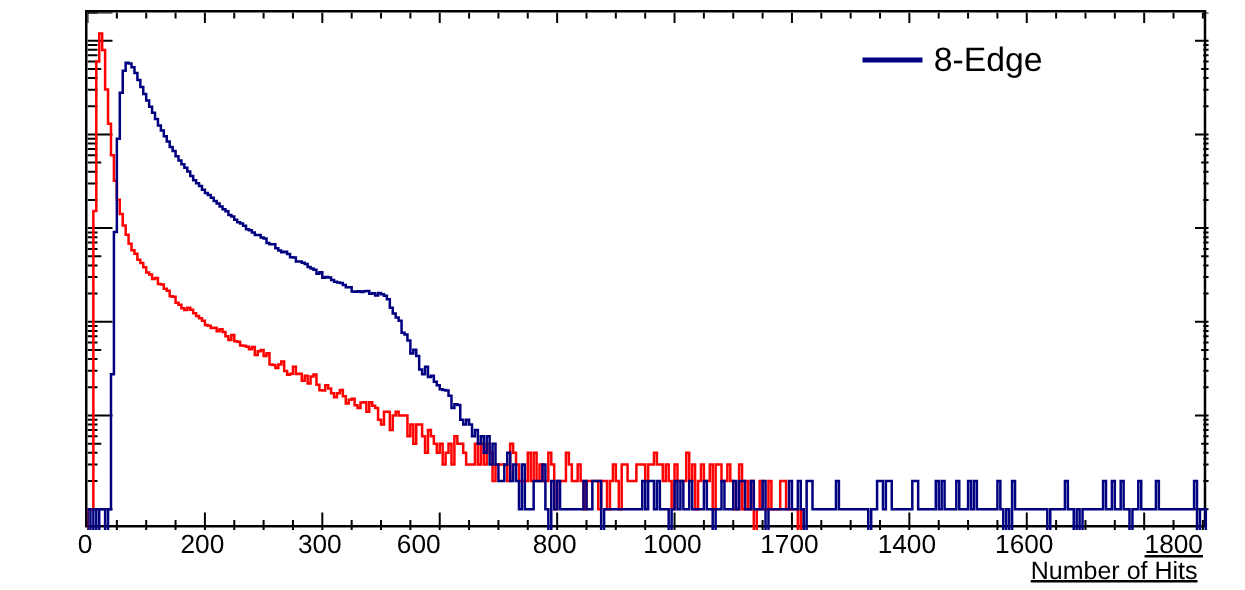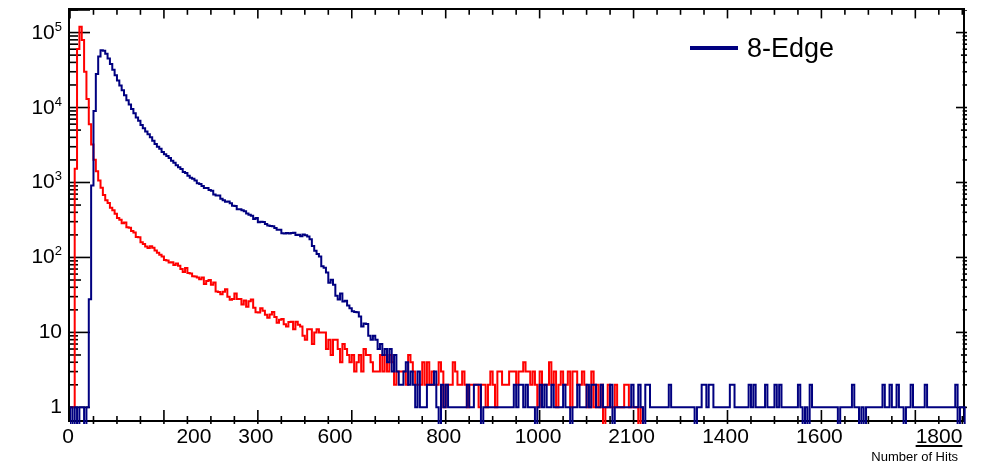--- a/index.html
+++ b/index.html
@@ -20,42 +20,34 @@
         transform:translateY(-50%);}
   .ylab sup{font-size:13px;vertical-align:super;line-height:0;}
   #ylabels{position:absolute;left:0px;top:0;width:62px;height:472px;}
 
   
   #xlabels{position:absolute;left:0;top:424px;width:996px;height:30px;}
   .xlab{position:absolute;top:0;font-size:21px;line-height:24px;
         transform:translateX(-50%);white-space:nowrap;}
 
   #xtitle{position:absolute;left:0;top:448px;width:958px;
-          text-align:right;font-size:13px;line-height:18px;}
+          text-align:right;font-size:20px;line-height:18px;text-decoration:underline;}
 
   
   #legend{position:absolute;left:690px;top:30px;width:230px;}
   .leg-row{display:flex;align-items:center;height:36px;}
   .leg-line{display:inline-block;width:48px;height:4px;margin-right:9px;
             flex:0 0 48px;}
   .leg-text{font-size:27px;line-height:30px;white-space:nowrap;}
 </style>
 </head>
 <body>
 
 <div id="root-canvas">
 
-  <div id="ylabels">
-      <div class="ylab" style="top: 30.5655px;">10<sup>5</sup></div>
-      <div class="ylab" style="top: 105.526px;">10<sup>4</sup></div>
-      <div class="ylab" style="top: 180.487px;">10<sup>3</sup></div>
-      <div class="ylab" style="top: 255.448px;">10<sup>2</sup></div>
-      <div class="ylab" style="top: 330.409px;">10</div>
-      <div class="ylab" style="top: 405.37px;">1</div>
-    </div>
 
   <div id="frame">
     <svg id="plotsvg" viewBox="0 0 897 414" preserveAspectRatio="none">
         <line x1="0" y1="397.370016511831" x2="20" y2="397.370016511831" stroke="#000" stroke-width="1.6"></line>
         <line x1="897" y1="397.370016511831" x2="886" y2="397.370016511831" stroke="#000" stroke-width="1.6"></line>
         <line x1="0" y1="374.80453500250223" x2="8" y2="374.80453500250223" stroke="#000" stroke-width="1.6"></line>
         <line x1="897" y1="374.80453500250223" x2="892.6" y2="374.80453500250223" stroke="#000" stroke-width="1.6"></line>
         <line x1="0" y1="361.6045745088283" x2="8" y2="361.6045745088283" stroke="#000" stroke-width="1.6"></line>
         <line x1="897" y1="361.6045745088283" x2="892.6" y2="361.6045745088283" stroke="#000" stroke-width="1.6"></line>
         <line x1="0" y1="352.2390534931735" x2="8" y2="352.2390534931735" stroke="#000" stroke-width="1.6"></line>
@@ -225,26 +217,26 @@
         <line x1="868.8219895287958" y1="0" x2="868.8219895287958" y2="4.8" stroke="#000" stroke-width="1.6"></line>
         <line x1="892.3036649214661" y1="414" x2="892.3036649214661" y2="406" stroke="#000" stroke-width="1.6"></line>
         <line x1="892.3036649214661" y1="0" x2="892.3036649214661" y2="4.8" stroke="#000" stroke-width="1.6"></line>
         <path d="M0.00,414.00 L0.00,397.37 L2.35,397.37 L2.35,397.37 L4.70,397.37 L4.70,158.76 L7.04,158.76 L7.04,39.10 L9.39,39.10 L9.39,16.70 L11.74,16.70 L11.74,29.90 L14.09,29.90 L14.09,61.69 L16.44,61.69 L16.44,89.09 L18.79,89.09 L18.79,114.24 L21.13,114.24 L21.13,134.56 L23.48,134.56 L23.48,149.82 L25.83,149.82 L25.83,161.14 L28.18,161.14 L28.18,170.45 L30.53,170.45 L30.53,177.84 L32.87,177.84 L32.87,185.00 L35.22,185.00 L35.22,190.14 L37.57,190.14 L37.57,192.95 L39.92,192.95 L39.92,197.78 L42.27,197.78 L42.27,200.36 L44.62,200.36 L44.62,203.77 L46.96,203.77 L46.96,208.06 L49.31,208.06 L49.31,209.69 L51.66,209.69 L51.66,213.16 L54.01,213.16 L54.01,212.48 L56.36,212.48 L56.36,217.28 L58.70,217.28 L58.70,217.65 L61.05,217.65 L61.05,220.98 L63.40,220.98 L63.40,222.51 L65.75,222.51 L65.75,227.07 L68.10,227.07 L68.10,227.37 L70.45,227.37 L70.45,232.26 L72.79,232.26 L72.79,233.88 L75.14,233.88 L75.14,236.62 L77.49,236.62 L77.49,237.90 L79.84,237.90 L79.84,236.17 L82.19,236.17 L82.19,237.76 L84.53,237.76 L84.53,240.55 L86.88,240.55 L86.88,242.73 L89.23,242.73 L89.23,244.64 L91.58,244.64 L91.58,246.57 L93.93,246.57 L93.93,249.90 L96.27,249.90 L96.27,250.52 L98.62,250.52 L98.62,252.39 L100.97,252.39 L100.97,252.20 L103.32,252.20 L103.32,255.01 L105.67,255.01 L105.67,253.40 L108.02,253.40 L108.02,255.69 L110.36,255.69 L110.36,259.05 L112.71,259.05 L112.71,262.02 L115.06,262.02 L115.06,258.05 L117.41,258.05 L117.41,262.93 L119.76,262.93 L119.76,263.38 L122.10,263.38 L122.10,266.34 L124.45,266.34 L124.45,266.56 L126.80,266.56 L126.80,267.39 L129.15,267.39 L129.15,269.32 L131.50,269.32 L131.50,267.57 L133.85,267.57 L133.85,273.96 L136.19,273.96 L136.19,270.93 L138.54,270.93 L138.54,269.98 L140.89,269.98 L140.89,274.86 L143.24,274.86 L143.24,272.61 L145.59,272.61 L145.59,281.57 L147.93,281.57 L147.93,281.92 L150.28,281.92 L150.28,284.35 L152.63,284.35 L152.63,281.64 L154.98,281.64 L154.98,279.25 L157.33,279.25 L157.33,286.75 L159.68,286.75 L159.68,289.78 L162.02,289.78 L162.02,288.90 L164.37,288.90 L164.37,283.41 L166.72,283.41 L166.72,289.10 L169.07,289.10 L169.07,289.08 L171.42,289.08 L171.42,294.57 L173.76,294.57 L173.76,290.53 L176.11,290.53 L176.11,296.81 L178.46,296.81 L178.46,291.16 L180.81,291.16 L180.81,289.58 L183.16,289.58 L183.16,297.82 L185.51,297.82 L185.51,302.19 L187.85,302.19 L187.85,302.49 L190.20,302.49 L190.20,298.27 L192.55,298.27 L192.55,300.77 L194.90,300.77 L194.90,304.65 L197.25,304.65 L197.25,307.85 L199.59,307.85 L199.59,304.54 L201.94,304.54 L201.94,301.95 L204.29,301.95 L204.29,307.08 L206.64,307.08 L206.64,312.80 L208.99,312.80 L208.99,309.75 L211.34,309.75 L211.34,308.90 L213.68,308.90 L213.68,314.26 L216.03,314.26 L216.03,316.38 L218.38,316.38 L218.38,311.91 L220.73,311.91 L220.73,311.71 L223.08,311.71 L223.08,319.31 L225.42,319.31 L225.42,311.82 L227.77,311.82 L227.77,314.63 L230.12,314.63 L230.12,316.47 L232.47,316.47 L232.47,325.84 L234.82,325.84 L234.82,329.67 L237.16,329.67 L237.16,319.31 L239.51,319.31 L239.51,319.31 L241.86,319.31 L241.86,334.02 L244.21,334.02 L244.21,322.41 L246.56,322.41 L246.56,319.31 L248.91,319.31 L248.91,322.41 L251.25,322.41 L251.25,322.41 L253.60,322.41 L253.60,322.41 L255.95,322.41 L255.95,339.04 L258.30,339.04 L258.30,329.67 L260.65,329.67 L260.65,344.97 L262.99,344.97 L262.99,329.67 L265.34,329.67 L265.34,329.67 L267.69,329.67 L267.69,339.04 L270.04,339.04 L270.04,352.24 L272.39,352.24 L272.39,334.02 L274.74,334.02 L274.74,339.04 L277.08,339.04 L277.08,344.97 L279.43,344.97 L279.43,352.24 L281.78,352.24 L281.78,344.97 L284.13,344.97 L284.13,361.60 L286.48,361.60 L286.48,352.24 L288.82,352.24 L288.82,344.97 L291.17,344.97 L291.17,361.60 L293.52,361.60 L293.52,339.04 L295.87,339.04 L295.87,344.97 L298.22,344.97 L298.22,344.97 L300.57,344.97 L300.57,352.24 L302.91,352.24 L302.91,361.60 L305.26,361.60 L305.26,361.60 L307.61,361.60 L307.61,361.60 L309.96,361.60 L309.96,344.97 L312.31,344.97 L312.31,361.60 L314.65,361.60 L314.65,344.97 L317.00,344.97 L317.00,361.60 L319.35,361.60 L319.35,344.97 L321.70,344.97 L321.70,352.24 L324.05,352.24 L324.05,374.80 L326.40,374.80 L326.40,361.60 L328.74,361.60 L328.74,361.60 L331.09,361.60 L331.09,361.60 L333.44,361.60 L333.44,361.60 L335.79,361.60 L335.79,374.80 L338.14,374.80 L338.14,344.97 L340.48,344.97 L340.48,352.24 L342.83,352.24 L342.83,361.60 L345.18,361.60 L345.18,374.80 L347.53,374.80 L347.53,374.80 L349.88,374.80 L349.88,374.80 L352.23,374.80 L352.23,352.24 L354.57,352.24 L354.57,374.80 L356.92,374.80 L356.92,352.24 L359.27,352.24 L359.27,374.80 L361.62,374.80 L361.62,361.60 L363.97,361.60 L363.97,374.80 L366.31,374.80 L366.31,374.80 L368.66,374.80 L368.66,352.24 L371.01,352.24 L371.01,361.60 L373.36,361.60 L373.36,397.37 L375.71,397.37 L375.71,374.80 L378.05,374.80 L378.05,374.80 L380.40,374.80 L380.40,374.80 L382.75,374.80 L382.75,352.24 L385.10,352.24 L385.10,361.60 L387.45,361.60 L387.45,374.80 L389.80,374.80 L389.80,374.80 L392.14,374.80 L392.14,361.60 L394.49,361.60 L394.49,374.80 L396.84,374.80 L396.84,397.37 L399.19,397.37 L399.19,374.80 L401.54,374.80 L401.54,374.80 L403.88,374.80 L403.88,374.80 L406.23,374.80 L406.23,374.80 L408.58,374.80 L408.58,397.37 L410.93,397.37 L410.93,374.80 L413.28,374.80 L413.28,374.80 L415.63,374.80 L415.63,397.37 L417.97,397.37 L417.97,374.80 L420.32,374.80 L420.32,361.60 L422.67,361.60 L422.67,374.80 L425.02,374.80 L425.02,397.37 L427.37,397.37 L427.37,361.60 L429.71,361.60 L429.71,361.60 L432.06,361.60 L432.06,374.80 L434.41,374.80 L434.41,374.80 L436.76,374.80 L436.76,374.80 L439.11,374.80 L439.11,361.60 L441.46,361.60 L441.46,361.60 L443.80,361.60 L443.80,361.60 L446.15,361.60 L446.15,374.80 L448.50,374.80 L448.50,361.60 L450.85,361.60 L450.85,361.60 L453.20,361.60 L453.20,352.24 L455.54,352.24 L455.54,361.60 L457.89,361.60 L457.89,361.60 L460.24,361.60 L460.24,374.80 L462.59,374.80 L462.59,361.60 L464.94,361.60 L464.94,374.80 L467.29,374.80 L467.29,397.37 L469.63,397.37 L469.63,361.60 L471.98,361.60 L471.98,374.80 L474.33,374.80 L474.33,374.80 L476.68,374.80 L476.68,374.80 L479.03,374.80 L479.03,352.24 L481.37,352.24 L481.37,374.80 L483.72,374.80 L483.72,361.60 L486.07,361.60 L486.07,397.37 L488.42,397.37 L488.42,374.80 L490.77,374.80 L490.77,361.60 L493.12,361.60 L493.12,374.80 L495.46,374.80 L495.46,374.80 L497.81,374.80 L497.81,361.60 L500.16,361.60 L500.16,397.37 L502.51,397.37 L502.51,361.60 L504.86,361.60 L504.86,361.60 L507.20,361.60 L507.20,374.80 L509.55,374.80 L509.55,374.80 L511.90,374.80 L511.90,361.60 L514.25,361.60 L514.25,374.80 L516.60,374.80 L516.60,397.37 L518.95,397.37 L518.95,397.37 L521.29,397.37 L521.29,361.60 L523.64,361.60 L523.64,397.37 L525.99,397.37 L525.99,374.80 L528.34,374.80 L528.34,397.37 L530.69,397.37 L530.69,374.80 L533.03,374.80 L533.03,414.00 M535.38,414.00 L535.38,397.37 L537.73,397.37 L537.73,374.80 L540.08,374.80 L540.08,397.37 L542.43,397.37 L542.43,397.37 L544.77,397.37 L544.77,374.80 L547.12,374.80 L547.12,397.37 L549.47,397.37 L549.47,397.37 L551.82,397.37 L551.82,397.37 L554.17,397.37 L554.17,374.80 L556.52,374.80 L556.52,374.80 L558.86,374.80 L558.86,397.37 L561.21,397.37 L561.21,397.37 L563.56,397.37 L563.56,397.37 L565.91,397.37 L565.91,397.37 L568.26,397.37 L568.26,414.00 M570.60,414.00 L570.60,397.37 L572.95,397.37 L572.95,414.00" fill="none" stroke="#FF0000" stroke-width="2" stroke-linejoin="miter" stroke-linecap="butt"></path>
         <path d="M0.00,414.00 L0.00,397.37 L2.35,397.37 L2.35,414.00 M4.70,414.00 L4.70,397.37 L7.04,397.37 L7.04,414.00 M9.39,414.00 L9.39,397.37 L11.74,397.37 L11.74,397.37 L14.09,397.37 L14.09,414.00 M16.44,414.00 L16.44,397.37 L18.79,397.37 L18.79,289.35 L21.13,289.35 L21.13,175.61 L23.48,175.61 L23.48,101.02 L25.83,101.02 L25.83,64.12 L28.18,64.12 L28.18,46.55 L30.53,46.55 L30.53,40.22 L32.87,40.22 L32.87,40.82 L35.22,40.82 L35.22,43.73 L37.57,43.73 L37.57,48.47 L39.92,48.47 L39.92,54.02 L42.27,54.02 L42.27,59.63 L44.62,59.63 L44.62,65.21 L46.96,65.21 L46.96,70.48 L49.31,70.48 L49.31,75.45 L51.66,75.45 L51.66,80.14 L54.01,80.14 L54.01,85.17 L56.36,85.17 L56.36,90.37 L58.70,90.37 L58.70,94.47 L61.05,94.47 L61.05,99.07 L63.40,99.07 L63.40,103.14 L65.75,103.14 L65.75,107.56 L68.10,107.56 L68.10,110.87 L70.45,110.87 L70.45,115.01 L72.79,115.01 L72.79,118.36 L75.14,118.36 L75.14,121.49 L77.49,121.49 L77.49,124.19 L79.84,124.19 L79.84,127.24 L82.19,127.24 L82.19,130.87 L84.53,130.87 L84.53,134.10 L86.88,134.10 L86.88,136.64 L89.23,136.64 L89.23,138.86 L91.58,138.86 L91.58,141.88 L93.93,141.88 L93.93,144.34 L96.27,144.34 L96.27,146.02 L98.62,146.02 L98.62,148.11 L100.97,148.11 L100.97,150.71 L103.32,150.71 L103.32,152.74 L105.67,152.74 L105.67,155.25 L108.02,155.25 L108.02,157.31 L110.36,157.31 L110.36,158.93 L112.71,158.93 L112.71,162.03 L115.06,162.03 L115.06,163.11 L117.41,163.11 L117.41,165.78 L119.76,165.78 L119.76,167.87 L122.10,167.87 L122.10,168.81 L124.45,168.81 L124.45,170.62 L126.80,170.62 L126.80,173.33 L129.15,173.33 L129.15,174.11 L131.50,174.11 L131.50,175.95 L133.85,175.95 L133.85,178.08 L136.19,178.08 L136.19,178.04 L138.54,178.04 L138.54,180.05 L140.89,180.05 L140.89,180.85 L143.24,180.85 L143.24,184.40 L145.59,184.40 L145.59,185.39 L147.93,185.39 L147.93,185.48 L150.28,185.48 L150.28,188.68 L152.63,188.68 L152.63,190.31 L154.98,190.31 L154.98,191.87 L157.33,191.87 L157.33,191.42 L159.68,191.42 L159.68,193.24 L162.02,193.24 L162.02,195.87 L164.37,195.87 L164.37,195.90 L166.72,195.90 L166.72,199.16 L169.07,199.16 L169.07,199.25 L171.42,199.25 L171.42,200.23 L173.76,200.23 L173.76,201.20 L176.11,201.20 L176.11,203.58 L178.46,203.58 L178.46,204.76 L180.81,204.76 L180.81,205.82 L183.16,205.82 L183.16,208.99 L185.51,208.99 L185.51,207.88 L187.85,207.88 L187.85,212.26 L190.20,212.26 L190.20,211.66 L192.55,211.66 L192.55,212.01 L194.90,212.01 L194.90,213.91 L197.25,213.91 L197.25,215.39 L199.59,215.39 L199.59,215.92 L201.94,215.92 L201.94,216.37 L204.29,216.37 L204.29,218.01 L206.64,218.01 L206.64,219.81 L208.99,219.81 L208.99,219.77 L211.34,219.77 L211.34,223.20 L213.68,223.20 L213.68,223.45 L216.03,223.45 L216.03,223.06 L218.38,223.06 L218.38,223.56 L220.73,223.56 L220.73,222.94 L223.08,222.94 L223.08,222.75 L225.42,222.75 L225.42,225.01 L227.77,225.01 L227.77,224.63 L230.12,224.63 L230.12,226.36 L232.47,226.36 L232.47,224.45 L234.82,224.45 L234.82,225.30 L237.16,225.30 L237.16,226.53 L239.51,226.53 L239.51,229.33 L241.86,229.33 L241.86,236.12 L244.21,236.12 L244.21,240.84 L246.56,240.84 L246.56,244.09 L248.91,244.09 L248.91,246.62 L251.25,246.62 L251.25,256.22 L253.60,256.22 L253.60,257.69 L255.95,257.69 L255.95,262.47 L258.30,262.47 L258.30,272.79 L260.65,272.79 L260.65,269.77 L262.99,269.77 L262.99,274.85 L265.34,274.85 L265.34,285.64 L267.69,285.64 L267.69,289.43 L270.04,289.43 L270.04,283.44 L272.39,283.44 L272.39,291.50 L274.74,291.50 L274.74,290.64 L277.08,290.64 L277.08,295.44 L279.43,295.44 L279.43,298.28 L281.78,298.28 L281.78,301.33 L284.13,301.33 L284.13,302.03 L286.48,302.03 L286.48,302.34 L288.82,302.34 L288.82,306.55 L291.17,306.55 L291.17,316.41 L293.52,316.41 L293.52,313.44 L295.87,313.44 L295.87,313.93 L298.22,313.93 L298.22,325.84 L300.57,325.84 L300.57,329.67 L302.91,329.67 L302.91,325.84 L305.26,325.84 L305.26,329.67 L307.61,329.67 L307.61,339.04 L309.96,339.04 L309.96,334.02 L312.31,334.02 L312.31,344.97 L314.65,344.97 L314.65,339.04 L317.00,339.04 L317.00,352.24 L319.35,352.24 L319.35,339.04 L321.70,339.04 L321.70,361.60 L324.05,361.60 L324.05,344.97 L326.40,344.97 L326.40,361.60 L328.74,361.60 L328.74,374.80 L331.09,374.80 L331.09,374.80 L333.44,374.80 L333.44,361.60 L335.79,361.60 L335.79,352.24 L338.14,352.24 L338.14,374.80 L340.48,374.80 L340.48,361.60 L342.83,361.60 L342.83,374.80 L345.18,374.80 L345.18,397.37 L347.53,397.37 L347.53,361.60 L349.88,361.60 L349.88,397.37 L352.23,397.37 L352.23,397.37 L354.57,397.37 L354.57,397.37 L356.92,397.37 L356.92,374.80 L359.27,374.80 L359.27,374.80 L361.62,374.80 L361.62,374.80 L363.97,374.80 L363.97,361.60 L366.31,361.60 L366.31,397.37 L368.66,397.37 L368.66,414.00 M371.01,414.00 L371.01,374.80 L373.36,374.80 L373.36,397.37 L375.71,397.37 L375.71,374.80 L378.05,374.80 L378.05,397.37 L380.40,397.37 L380.40,397.37 L382.75,397.37 L382.75,397.37 L385.10,397.37 L385.10,397.37 L387.45,397.37 L387.45,397.37 L389.80,397.37 L389.80,397.37 L392.14,397.37 L392.14,397.37 L394.49,397.37 L394.49,397.37 L396.84,397.37 L396.84,374.80 L399.19,374.80 L399.19,397.37 L401.54,397.37 L401.54,397.37 L403.88,397.37 L403.88,374.80 L406.23,374.80 L406.23,374.80 L408.58,374.80 L408.58,374.80 L410.93,374.80 L410.93,414.00 M413.28,414.00 L413.28,397.37 L415.63,397.37 L415.63,397.37 L417.97,397.37 L417.97,397.37 L420.32,397.37 L420.32,397.37 L422.67,397.37 L422.67,397.37 L425.02,397.37 L425.02,397.37 L427.37,397.37 L427.37,397.37 L429.71,397.37 L429.71,397.37 L432.06,397.37 L432.06,397.37 L434.41,397.37 L434.41,397.37 L436.76,397.37 L436.76,397.37 L439.11,397.37 L439.11,397.37 L441.46,397.37 L441.46,397.37 L443.80,397.37 L443.80,374.80 L446.15,374.80 L446.15,397.37 L448.50,397.37 L448.50,374.80 L450.85,374.80 L450.85,374.80 L453.20,374.80 L453.20,397.37 L455.54,397.37 L455.54,374.80 L457.89,374.80 L457.89,397.37 L460.24,397.37 L460.24,397.37 L462.59,397.37 L462.59,397.37 L464.94,397.37 L464.94,414.00 M467.29,414.00 L467.29,397.37 L469.63,397.37 L469.63,374.80 L471.98,374.80 L471.98,397.37 L474.33,397.37 L474.33,374.80 L476.68,374.80 L476.68,397.37 L479.03,397.37 L479.03,397.37 L481.37,397.37 L481.37,374.80 L483.72,374.80 L483.72,397.37 L486.07,397.37 L486.07,397.37 L488.42,397.37 L488.42,397.37 L490.77,397.37 L490.77,397.37 L493.12,397.37 L493.12,374.80 L495.46,374.80 L495.46,397.37 L497.81,397.37 L497.81,397.37 L500.16,397.37 L500.16,414.00 M502.51,414.00 L502.51,397.37 L504.86,397.37 L504.86,397.37 L507.20,397.37 L507.20,374.80 L509.55,374.80 L509.55,397.37 L511.90,397.37 L511.90,397.37 L514.25,397.37 L514.25,397.37 L516.60,397.37 L516.60,374.80 L518.95,374.80 L518.95,397.37 L521.29,397.37 L521.29,374.80 L523.64,374.80 L523.64,374.80 L525.99,374.80 L525.99,397.37 L528.34,397.37 L528.34,397.37 L530.69,397.37 L530.69,374.80 L533.03,374.80 L533.03,397.37 L535.38,397.37 L535.38,397.37 L537.73,397.37 L537.73,397.37 L540.08,397.37 L540.08,374.80 L542.43,374.80 L542.43,414.00 M544.77,414.00 L544.77,397.37 L547.12,397.37 L547.12,397.37 L549.47,397.37 L549.47,397.37 L551.82,397.37 L551.82,397.37 L554.17,397.37 L554.17,397.37 L556.52,397.37 L556.52,397.37 L558.86,397.37 L558.86,397.37 L561.21,397.37 L561.21,374.80 L563.56,374.80 L563.56,397.37 L565.91,397.37 L565.91,397.37 L568.26,397.37 L568.26,374.80 L570.60,374.80 L570.60,397.37 L572.95,397.37 L572.95,414.00 M575.30,414.00 L575.30,374.80 L577.65,374.80 L577.65,374.80 L580.00,374.80 L580.00,397.37 L582.35,397.37 L582.35,397.37 L584.69,397.37 L584.69,397.37 L587.04,397.37 L587.04,397.37 L589.39,397.37 L589.39,397.37 L591.74,397.37 L591.74,397.37 L594.09,397.37 L594.09,397.37 L596.43,397.37 L596.43,397.37 L598.78,397.37 L598.78,374.80 L601.13,374.80 L601.13,397.37 L603.48,397.37 L603.48,397.37 L605.83,397.37 L605.83,397.37 L608.18,397.37 L608.18,397.37 L610.52,397.37 L610.52,397.37 L612.87,397.37 L612.87,397.37 L615.22,397.37 L615.22,397.37 L617.57,397.37 L617.57,397.37 L619.92,397.37 L619.92,397.37 L622.26,397.37 L622.26,397.37 L624.61,397.37 L624.61,414.00 M626.96,414.00 L626.96,397.37 L629.31,397.37 L629.31,397.37 L631.66,397.37 L631.66,374.80 L634.01,374.80 L634.01,374.80 L636.35,374.80 L636.35,397.37 L638.70,397.37 L638.70,374.80 L641.05,374.80 L641.05,374.80 L643.40,374.80 L643.40,397.37 L645.75,397.37 L645.75,397.37 L648.09,397.37 L648.09,397.37 L650.44,397.37 L650.44,397.37 L652.79,397.37 L652.79,397.37 L655.14,397.37 L655.14,397.37 L657.49,397.37 L657.49,397.37 L659.84,397.37 L659.84,374.80 L662.18,374.80 L662.18,374.80 L664.53,374.80 L664.53,397.37 L666.88,397.37 L666.88,397.37 L669.23,397.37 L669.23,397.37 L671.58,397.37 L671.58,397.37 L673.92,397.37 L673.92,397.37 L676.27,397.37 L676.27,397.37 L678.62,397.37 L678.62,374.80 L680.97,374.80 L680.97,397.37 L683.32,397.37 L683.32,374.80 L685.66,374.80 L685.66,397.37 L688.01,397.37 L688.01,397.37 L690.36,397.37 L690.36,397.37 L692.71,397.37 L692.71,397.37 L695.06,397.37 L695.06,374.80 L697.41,374.80 L697.41,397.37 L699.75,397.37 L699.75,397.37 L702.10,397.37 L702.10,397.37 L704.45,397.37 L704.45,374.80 L706.80,374.80 L706.80,397.37 L709.15,397.37 L709.15,374.80 L711.49,374.80 L711.49,397.37 L713.84,397.37 L713.84,397.37 L716.19,397.37 L716.19,397.37 L718.54,397.37 L718.54,397.37 L720.89,397.37 L720.89,397.37 L723.24,397.37 L723.24,397.37 L725.58,397.37 L725.58,397.37 L727.93,397.37 L727.93,374.80 L730.28,374.80 L730.28,397.37 L732.63,397.37 L732.63,414.00 M734.98,414.00 L734.98,397.37 L737.32,397.37 L737.32,414.00 M739.67,414.00 L739.67,374.80 L742.02,374.80 L742.02,397.37 L744.37,397.37 L744.37,397.37 L746.72,397.37 L746.72,397.37 L749.07,397.37 L749.07,397.37 L751.41,397.37 L751.41,397.37 L753.76,397.37 L753.76,397.37 L756.11,397.37 L756.11,397.37 L758.46,397.37 L758.46,397.37 L760.81,397.37 L760.81,397.37 L763.15,397.37 L763.15,397.37 L765.50,397.37 L765.50,397.37 L767.85,397.37 L767.85,414.00 M770.20,414.00 L770.20,397.37 L772.55,397.37 L772.55,397.37 L774.90,397.37 L774.90,397.37 L777.24,397.37 L777.24,397.37 L779.59,397.37 L779.59,397.37 L781.94,397.37 L781.94,374.80 L784.29,374.80 L784.29,397.37 L786.64,397.37 L786.64,397.37 L788.98,397.37 L788.98,414.00 M791.33,414.00 L791.33,397.37 L793.68,397.37 L793.68,414.00 M796.03,414.00 L796.03,397.37 L798.38,397.37 L798.38,397.37 L800.73,397.37 L800.73,397.37 L803.07,397.37 L803.07,397.37 L805.42,397.37 L805.42,397.37 L807.77,397.37 L807.77,397.37 L810.12,397.37 L810.12,397.37 L812.47,397.37 L812.47,374.80 L814.81,374.80 L814.81,397.37 L817.16,397.37 L817.16,397.37 L819.51,397.37 L819.51,374.80 L821.86,374.80 L821.86,397.37 L824.21,397.37 L824.21,397.37 L826.55,397.37 L826.55,374.80 L828.90,374.80 L828.90,397.37 L831.25,397.37 L831.25,397.37 L833.60,397.37 L833.60,414.00 M835.95,414.00 L835.95,397.37 L838.30,397.37 L838.30,397.37 L840.64,397.37 L840.64,374.80 L842.99,374.80 L842.99,397.37 L845.34,397.37 L845.34,397.37 L847.69,397.37 L847.69,397.37 L850.04,397.37 L850.04,397.37 L852.38,397.37 L852.38,397.37 L854.73,397.37 L854.73,374.80 L857.08,374.80 L857.08,397.37 L859.43,397.37 L859.43,397.37 L861.78,397.37 L861.78,397.37 L864.13,397.37 L864.13,397.37 L866.47,397.37 L866.47,397.37 L868.82,397.37 L868.82,397.37 L871.17,397.37 L871.17,397.37 L873.52,397.37 L873.52,397.37 L875.87,397.37 L875.87,397.37 L878.21,397.37 L878.21,397.37 L880.56,397.37 L880.56,397.37 L882.91,397.37 L882.91,397.37 L885.26,397.37 L885.26,374.80 L887.61,374.80 L887.61,414.00 M889.96,414.00 L889.96,397.37 L892.30,397.37 L892.30,397.37 L894.65,397.37 L894.65,414.00" fill="none" stroke="#000080" stroke-width="2" stroke-linejoin="miter" stroke-linecap="butt"></path>
       </svg>
   </div>
 
   <div id="xlabels">
       <div class="xlab" style="left: 68px;">0</div>
-      <div class="xlab" style="left: 161.927px; margin-left: 32px;">200</div>
+      <div class="xlab" style="left: 161.927px;">200</div>
       <div class="xlab" style="left: 255.853px;">300</div>
       <div class="xlab" style="left: 335px;">600</div>
       <div class="xlab" style="left: 443.707px;">800</div>
       <div class="xlab" style="left: 538px;">1000</div>
-      <div class="xlab" style="left: 631.56px;">2100</div>
+      <div class="xlab" style="left: 631.56px;">1700</div>
       <div class="xlab" style="left: 725.487px;">1400</div>
       <div class="xlab" style="left: 819.414px;">1600</div>
       <div class="xlab" style="left: 939px; text-decoration: underline;">1800</div>
     </div>
 
   <div id="xtitle">Number of Hits</div>
 
   <div id="legend">
     <div class="leg-row">
       <span class="leg-line" style="background:#000080"></span>

